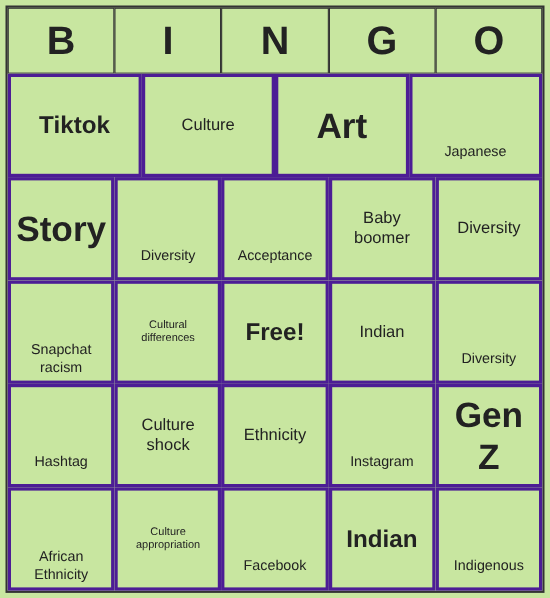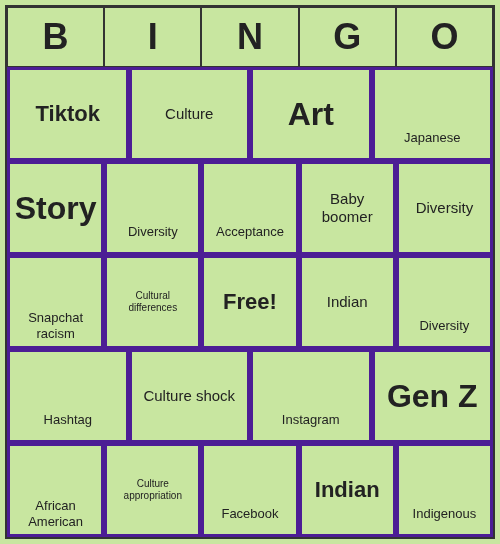--- a/index.html
+++ b/index.html
@@ -125,29 +125,32 @@
         </div>
       </div>
       <div class="bingo-row">
         <div class="bingo-cell">
           <span class="size-sm">Hashtag</span>
         </div>
         <div class="bingo-cell">
           <span class="size-md">Culture shock</span>
         </div>
         <div class="bingo-cell">
+          <span class="size-md">Ethnicity</span>
+        </div>
+        <div class="bingo-cell">
           <span class="size-sm">Instagram</span>
         </div>
         <div class="bingo-cell">
           <span class="size-xl">Gen Z</span>
         </div>
       </div>
       <div class="bingo-row">
         <div class="bingo-cell">
-          <span class="size-sm">African American</span>
+          <span class="size-sm">African Ethnicity</span>
         </div>
         <div class="bingo-cell">
           <span class="size-xs">Culture appropriation</span>
         </div>
         <div class="bingo-cell">
           <span class="size-sm">Facebook</span>
         </div>
         <div class="bingo-cell">
           <span class="size-lg">Indian</span>
         </div>

